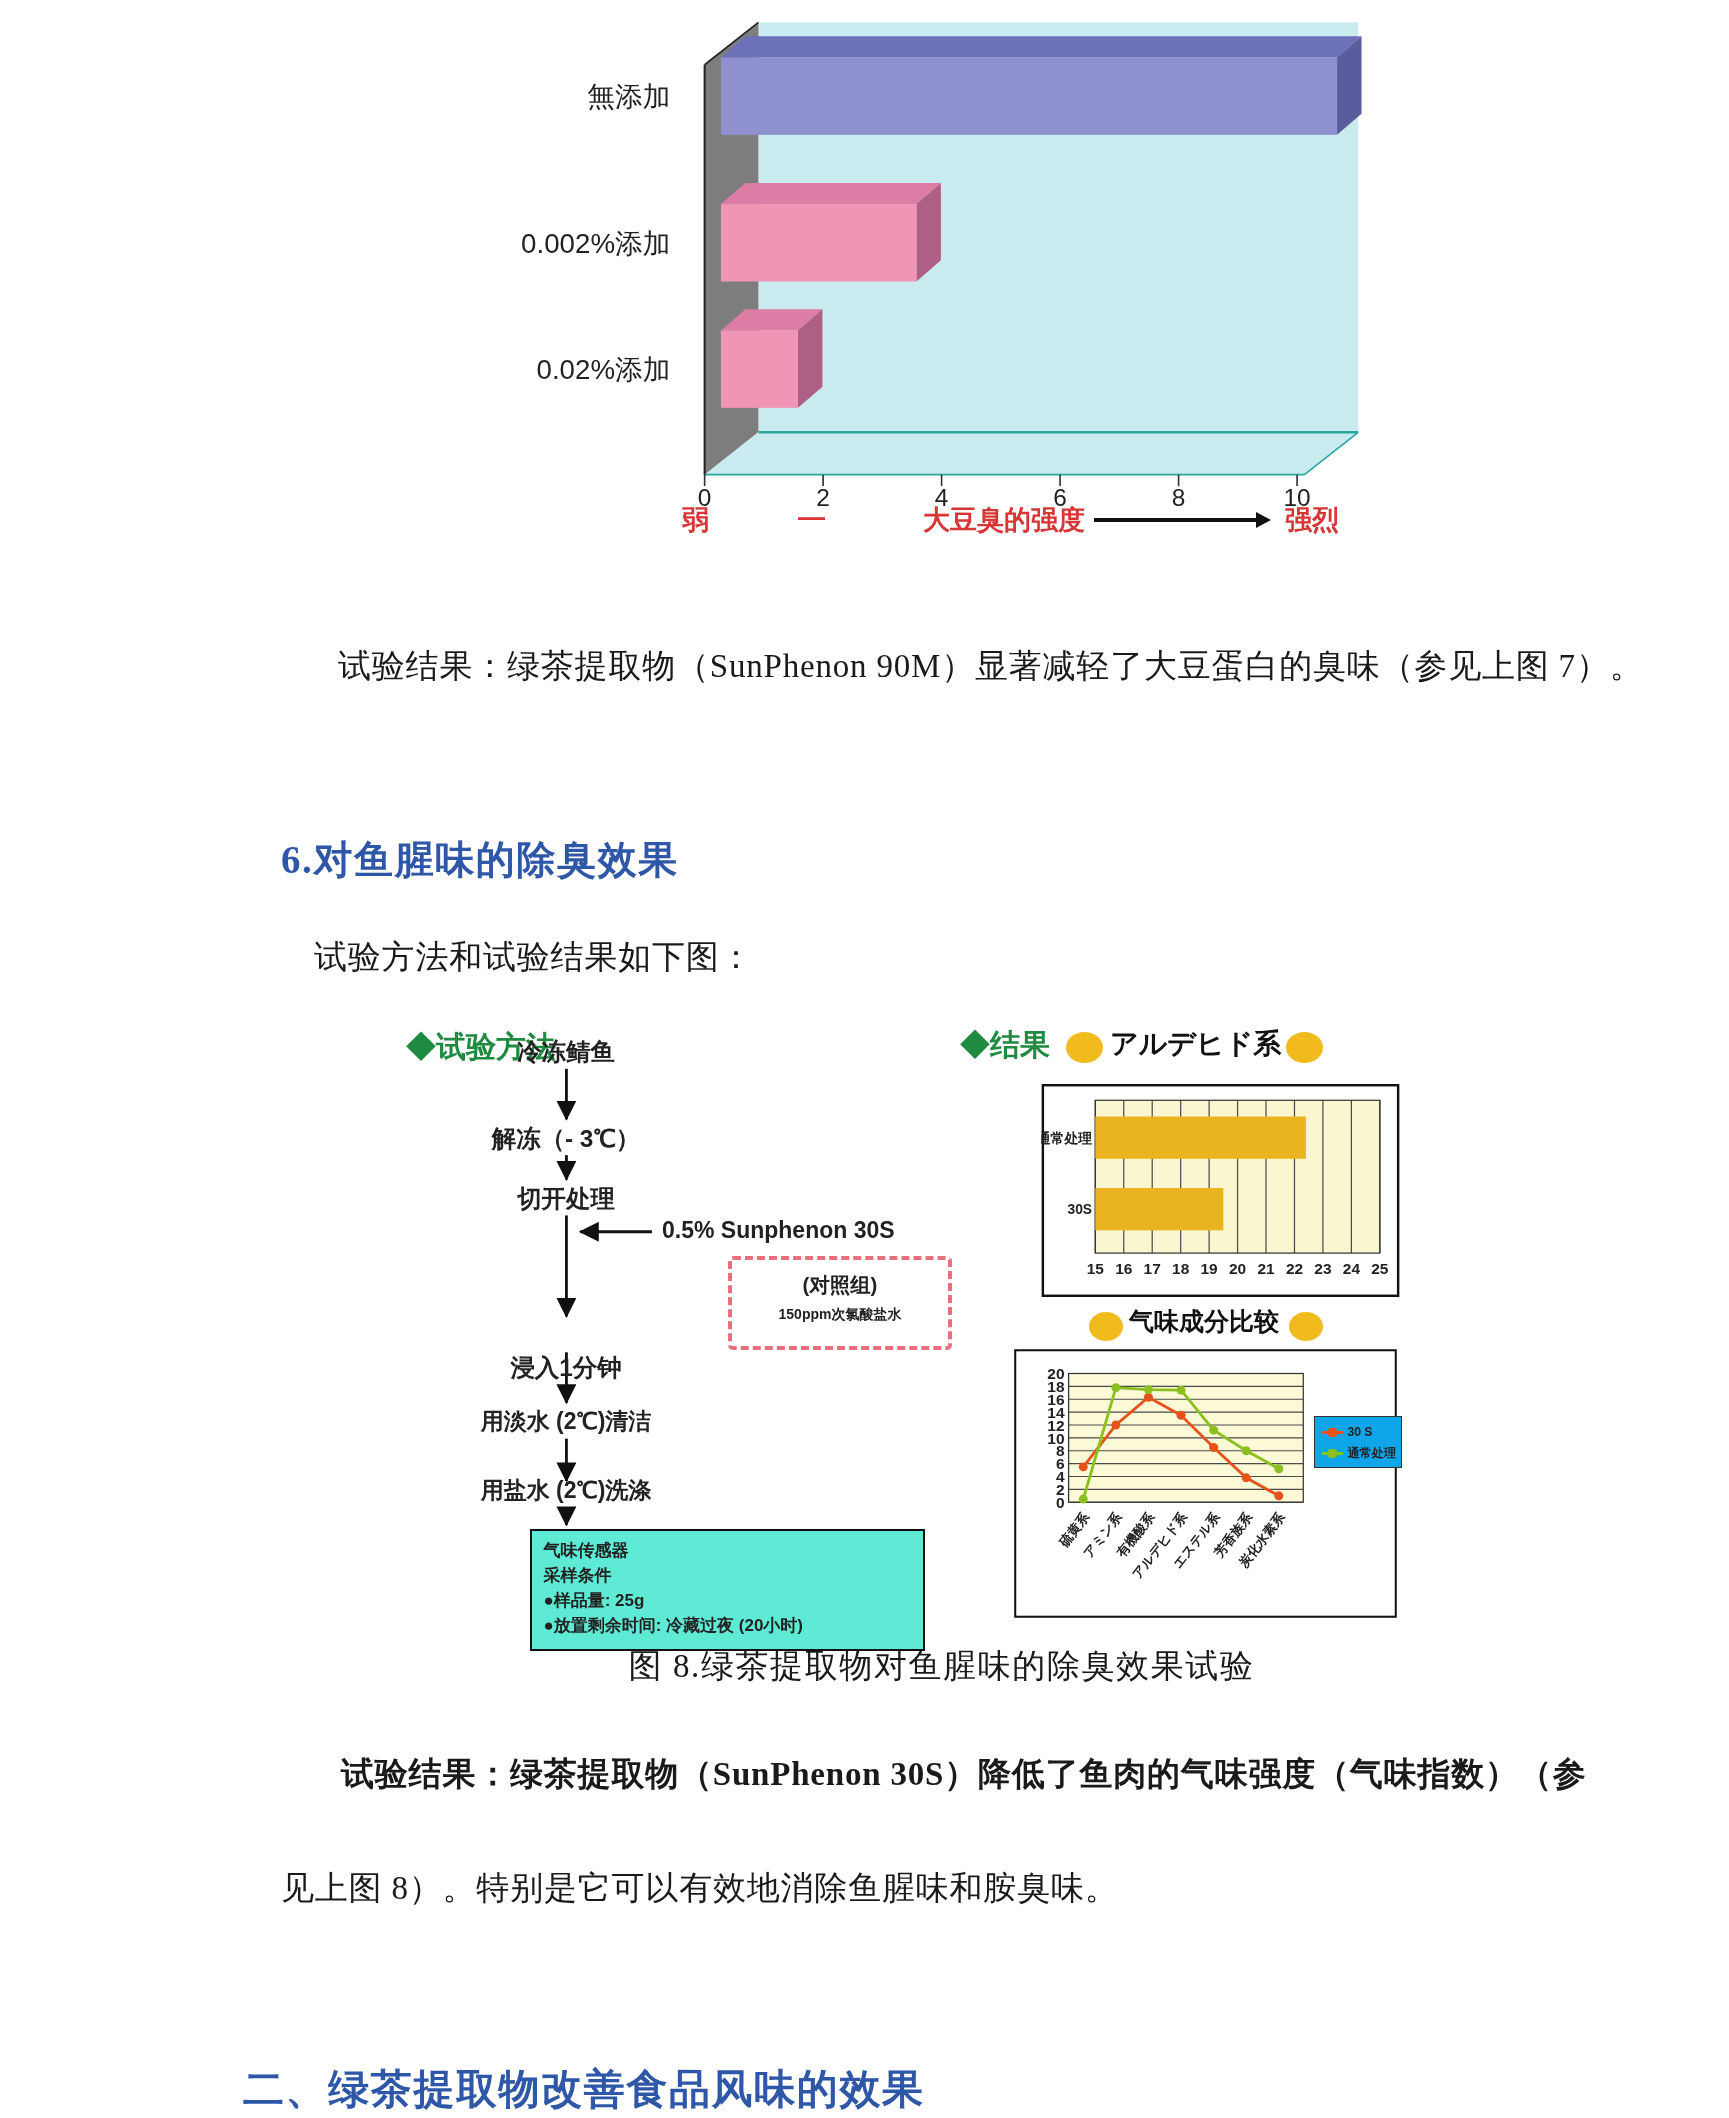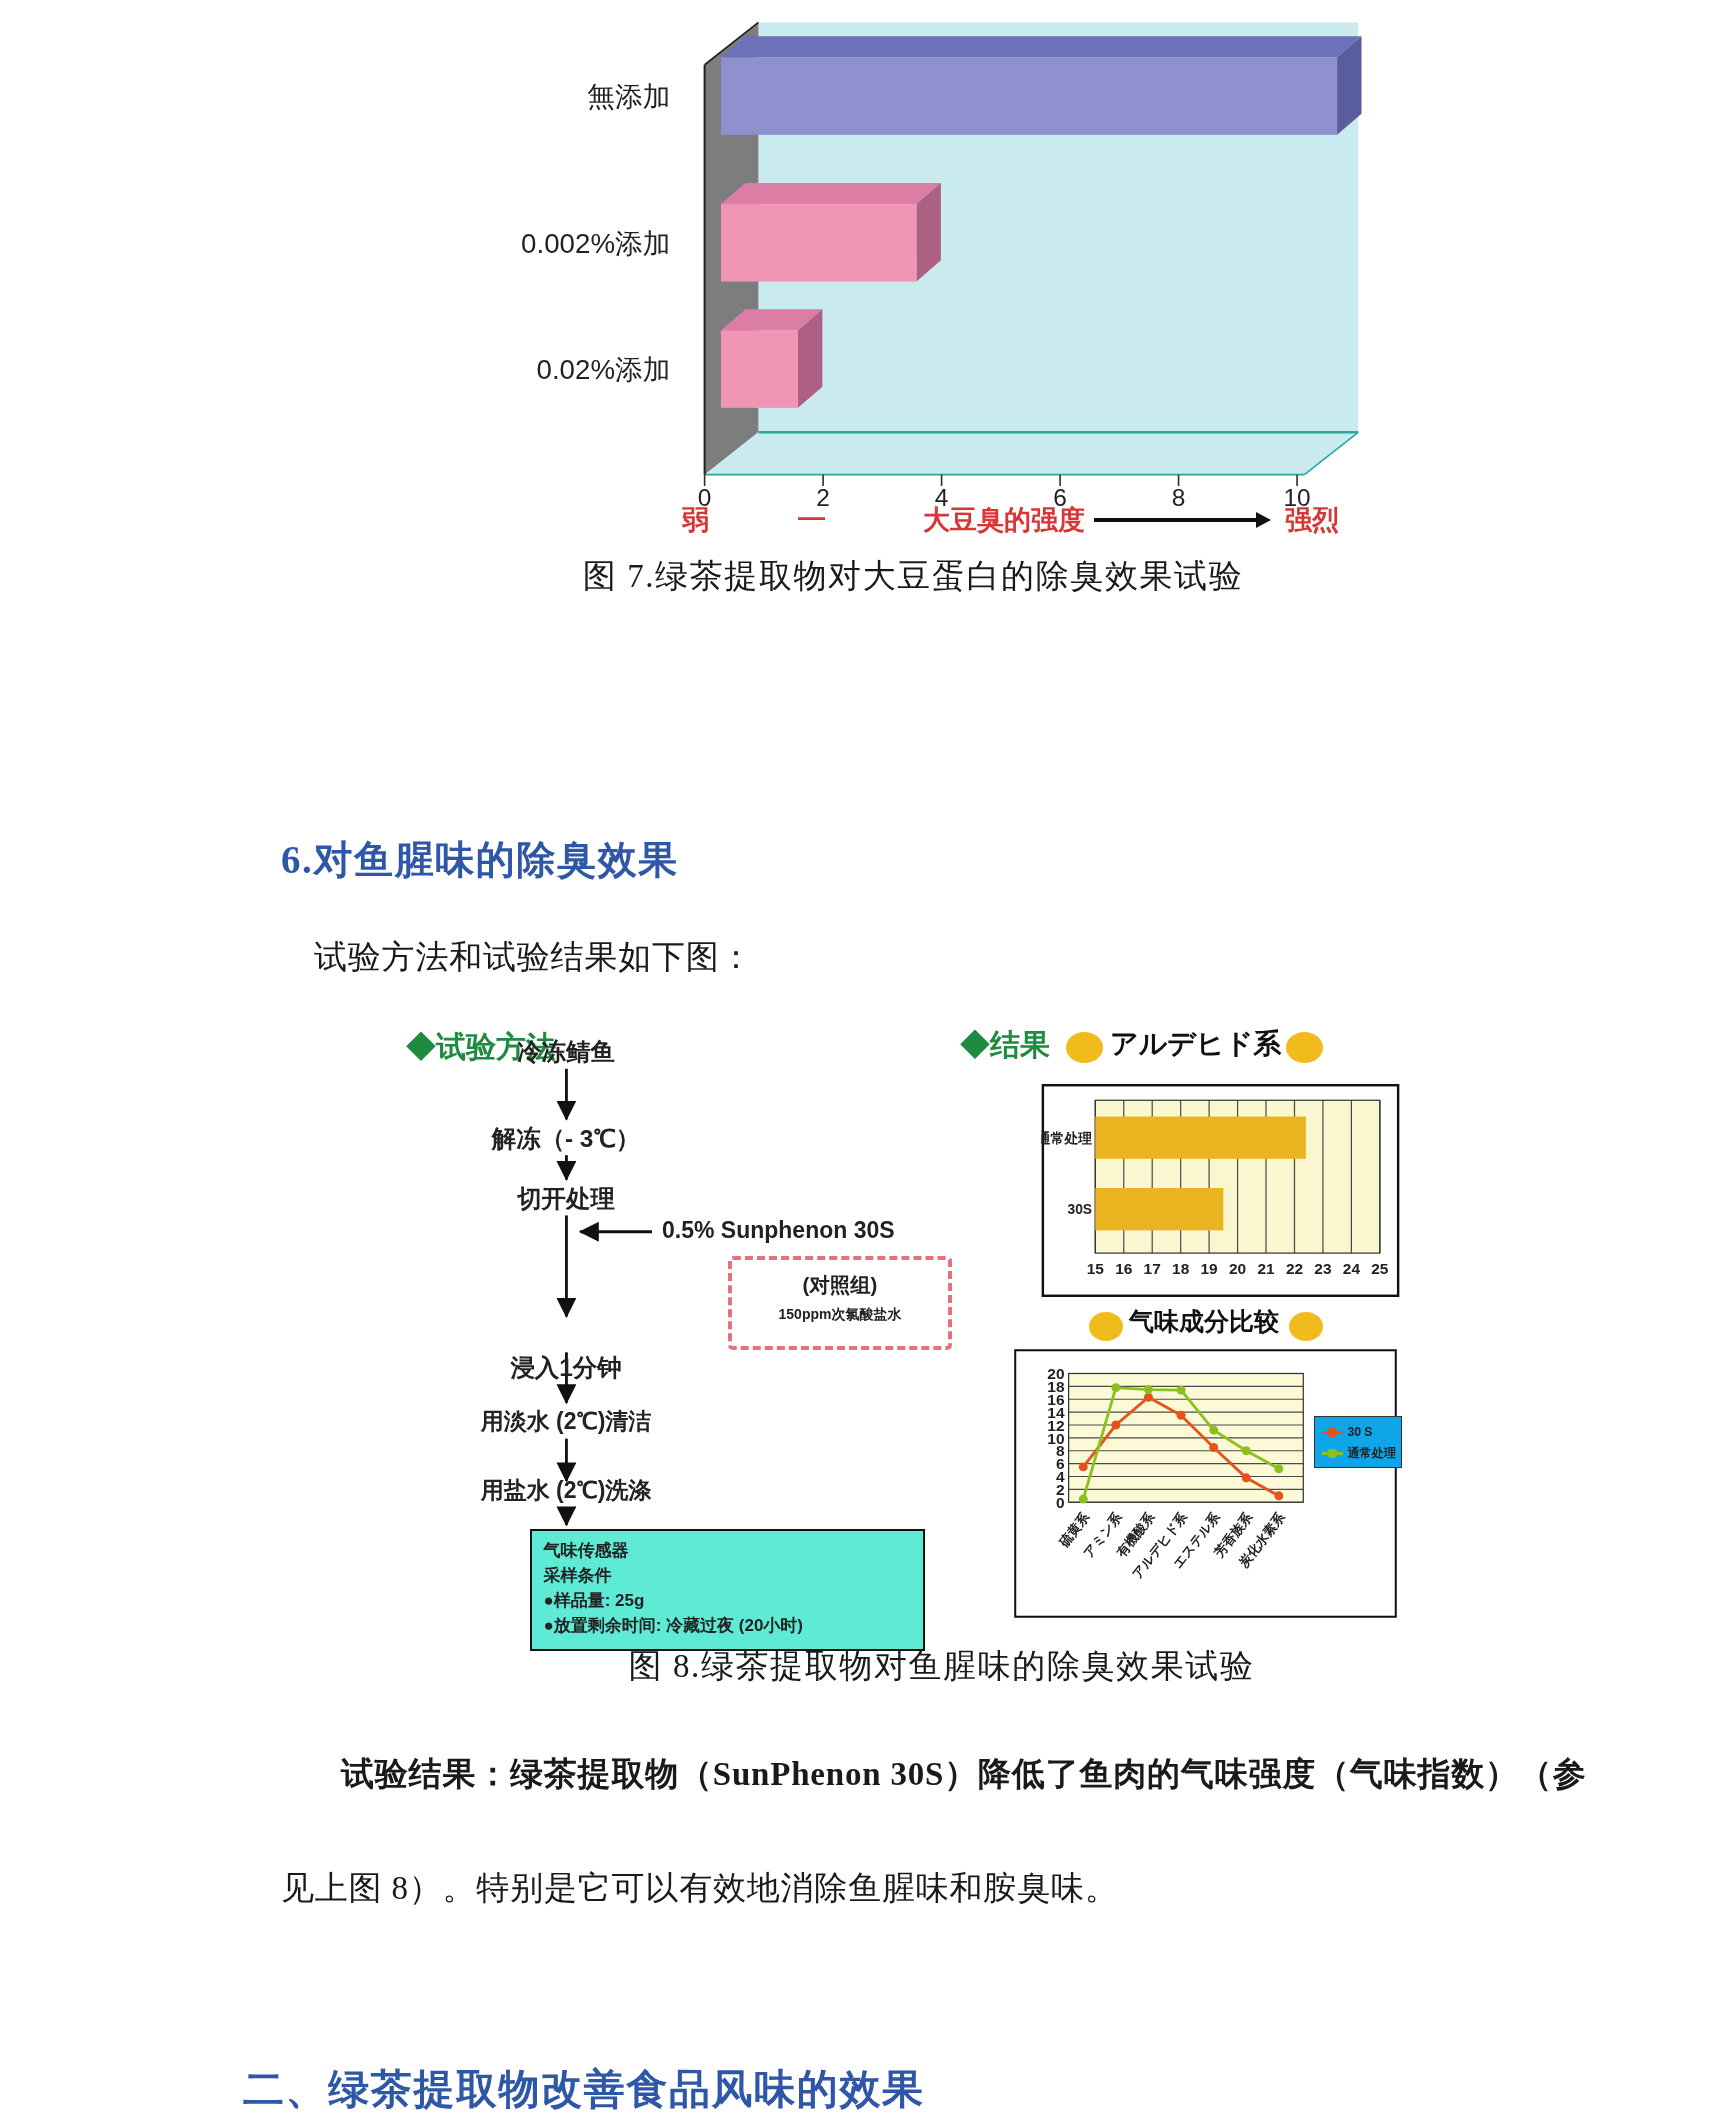--- a/index.html
+++ b/index.html
@@ -84,22 +84,22 @@
   </svg>
 
   <div class="abs redrow" style="left:452px;top:502px;width:929px;height:37px;">
     <span style="left:230px;">弱</span>
     <span style="left:346px;">—</span>
     <span style="left:471px;">大豆臭的强度</span>
     <span class="arrowline" style="left:642px;top:16.3px;width:163px;"></span>
     <span style="left:833px;">强烈</span>
   </div>
 
-  <div class="abs doc-serif caption" style="left:371px;top:554px;width:1084px;">图 7.绿茶提取物对大豆蛋白的除臭效果试验</div>
-
+
+  <div class="abs doc-serif para" style="left:338px;top:644px;">试验结果：绿茶提取物（SunPhenon 90M）显著减轻了大豆蛋白的臭味（参见上图 7）。</div>
 
   <div class="abs doc-serif heading-blue" style="left:281px;top:833px;font-size:39px;">6.对鱼腥味的除臭效果</div>
 
   <div class="abs doc-serif para" style="left:314px;top:935px;font-size:33px;">试验方法和试验结果如下图：</div>
 
   <div class="abs green-title" style="left:406px;top:1027px;font-size:30px;">◆试验方法</div>
 
   <svg class="abs" style="left:375px;top:1010px;" width="896" height="652" viewBox="0 0 1100 800">
     <defs>
       <marker id="ah" markerWidth="9" markerHeight="9" refX="6.5" refY="3.5" orient="auto">

